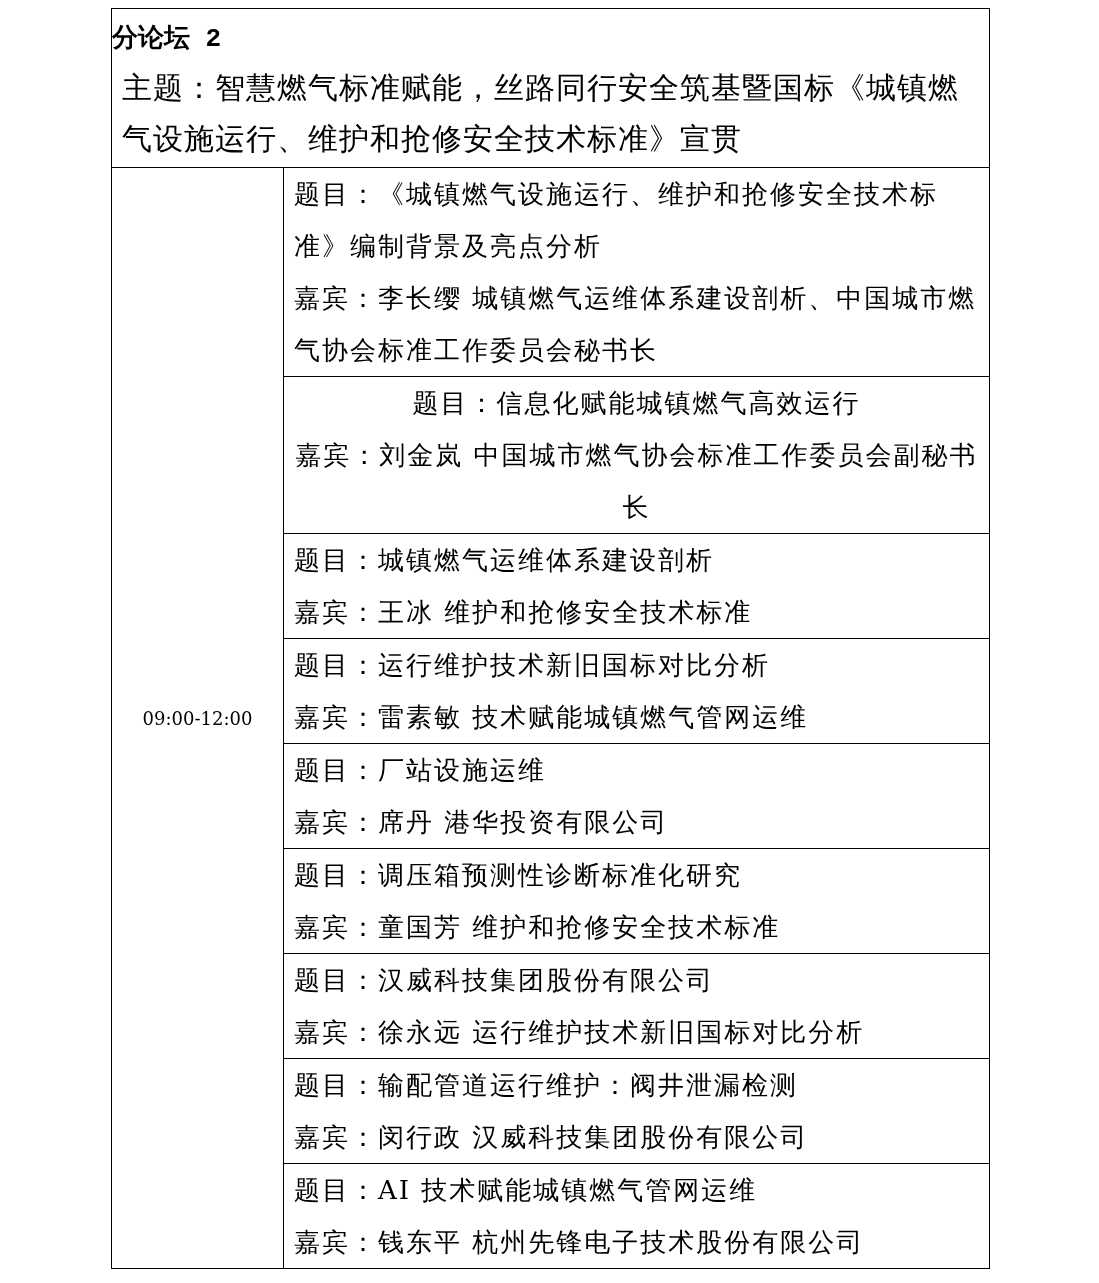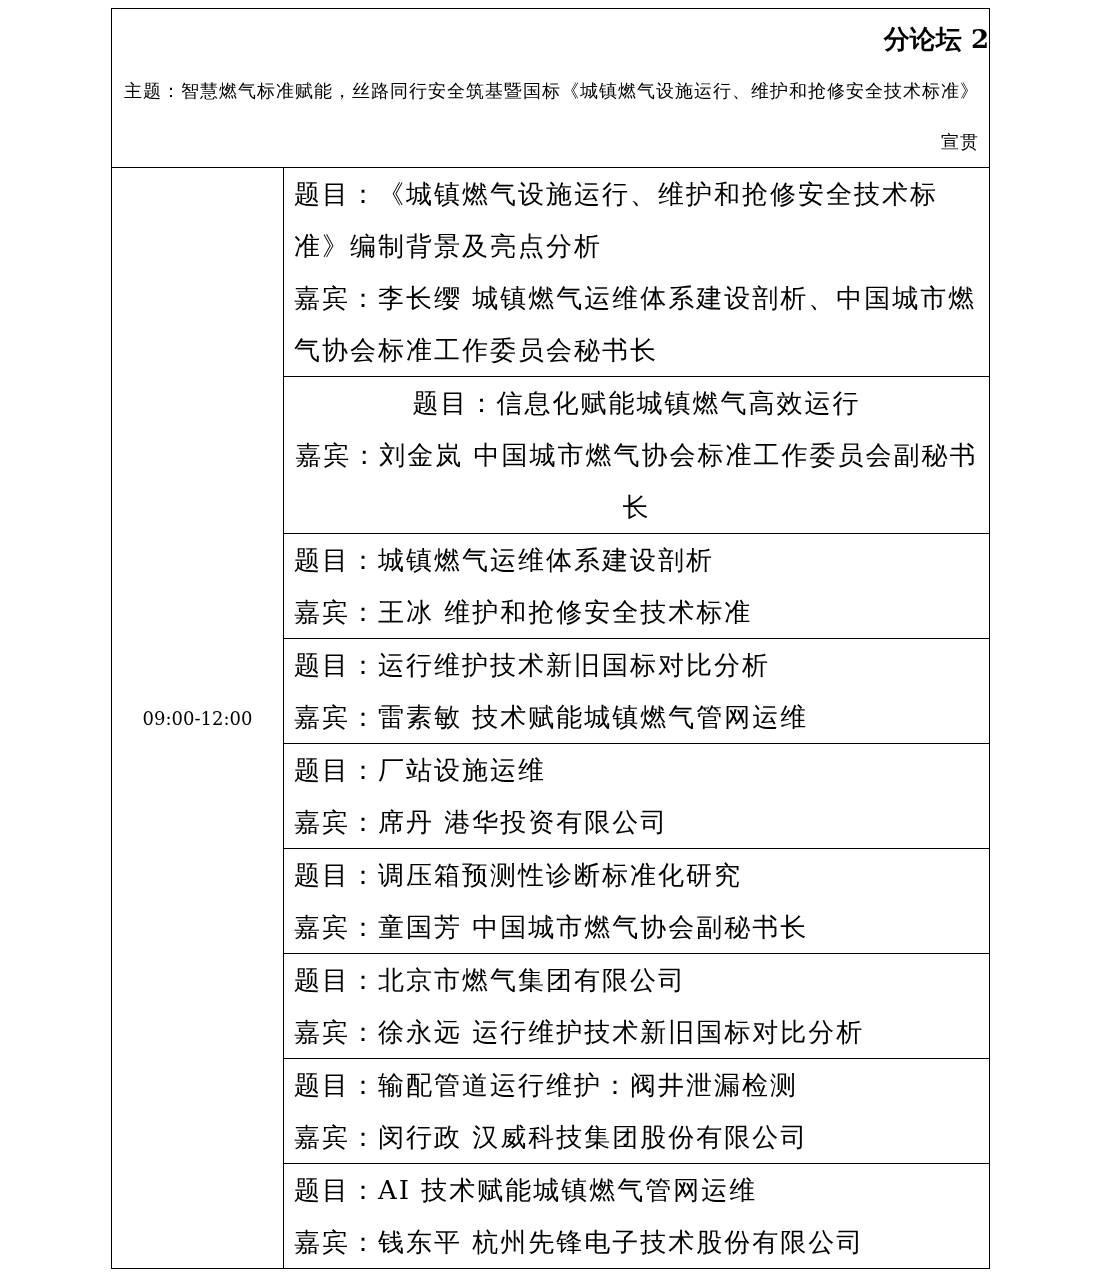--- a/index.html
+++ b/index.html
@@ -5,23 +5,23 @@
   html, body { margin: 0; padding: 0; background: #ffffff; }
   body { width: 1099px; height: 1283px; position: relative; overflow: hidden;
          font-family: "DejaVu Serif", "Liberation Serif", serif; color: #000; }
   table.agenda {
     position: absolute; left: 111px; top: 8px; width: 878px;
     border-collapse: collapse; table-layout: fixed;
   }
   table.agenda td { border: 1.5px solid #000; padding: 0; vertical-align: top; }
   col.c-time { width: 172px; }
   col.c-body { width: 706px; }
-  .head-cell { height: 157px; text-align: right; }
+  .head-cell { height: 157px; text-align: left; font-family: Liberation Mono, monospace; }
   .forum-title { font-size: 26px; font-weight: bold; line-height: 52px; margin-top: 4px; }
-  .theme { font-size: 18px; line-height: 51px; padding: 0 10px; letter-spacing: 1px; }
+  .theme { font-size: 30px; line-height: 51px; padding: 0 10px; letter-spacing: 1px; }
   .time-cell { vertical-align: middle !important; text-align: center; font-size: 18px; letter-spacing: 0px; }
   .item { padding: 0 10px; font-size: 26px; line-height: 52px; letter-spacing: 2px; }
   .lbl { font-weight: normal; }
   .row1 { height: 208px; }
   .row2 { height: 157px; text-align: center; }
   .rowN { height: 104px; }
   .row-last { height: 105px; }
 </style>
 </head>
 <body>
@@ -71,27 +71,27 @@
   <tr class="rowN">
     <td>
       <div class="item"><span class="lbl">题目：</span><span>厂站设施运维</span></div>
       <div class="item"><span class="lbl">嘉宾：</span><span>席丹 港华投资有限公司</span></div>
     </td>
   </tr>
 
   <tr class="rowN">
     <td>
       <div class="item"><span class="lbl">题目：</span><span>调压箱预测性诊断标准化研究</span></div>
-      <div class="item"><span class="lbl">嘉宾：</span><span>童国芳 中国城市燃气协会副秘书长</span></div>
+      <div class="item"><span class="lbl">嘉宾：</span><span>童国芳 维护和抢修安全技术标准</span></div>
     </td>
   </tr>
 
   <tr class="rowN">
     <td>
-      <div class="item"><span class="lbl">题目：</span><span>北京市燃气集团有限公司</span></div>
+      <div class="item"><span class="lbl">题目：</span><span>汉威科技集团股份有限公司</span></div>
       <div class="item"><span class="lbl">嘉宾：</span><span>徐永远 运行维护技术新旧国标对比分析</span></div>
     </td>
   </tr>
 
   <tr class="rowN">
     <td>
       <div class="item"><span class="lbl">题目：</span><span>输配管道运行维护：阀井泄漏检测</span></div>
       <div class="item"><span class="lbl">嘉宾：</span><span>闵行政 汉威科技集团股份有限公司</span></div>
     </td>
   </tr>

